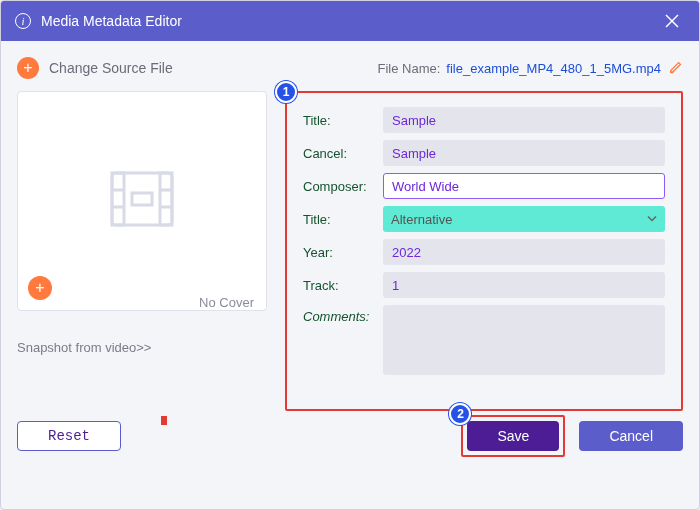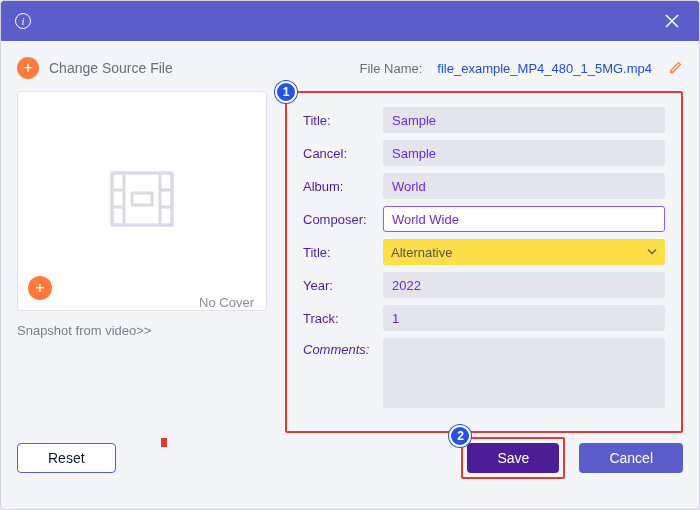--- a/index.html
+++ b/index.html
@@ -6,60 +6,61 @@
   body { background: #f0f0f0; width: 700px; height: 510px; overflow: hidden; }
   .window { width: 700px; height: 510px; background: #f4f5f9; border: 1px solid #d0d0e0; border-radius: 4px; overflow: hidden; position: relative; }
   .titlebar { height: 40px; background: #5B5DCB; color: #fff; display: flex; align-items: center; padding: 0 14px; font-size: 14px; }
   .titlebar .info-icon { width: 16px; height: 16px; border: 1.5px solid #fff; border-radius: 50%; display: flex; align-items: center; justify-content: center; font-size: 11px; margin-right: 10px; font-style: italic; font-family: Georgia, serif; }
   .titlebar .close { margin-left: auto; width: 26px; height: 26px; display: flex; align-items: center; justify-content: center; cursor: pointer; }
   .titlebar .close svg { width: 14px; height: 14px; stroke: #fff; stroke-width: 1.5; }
   .content { padding: 12px 16px 60px 16px; position: relative; }
   .toprow { display: flex; align-items: center; height: 30px; margin-bottom: 8px; }
   .change-source { display: flex; align-items: center; color: #6a6c78; font-size: 14px; cursor: pointer; }
   .orange-circle { width: 22px; height: 22px; border-radius: 50%; background: #FF7A3C; color: #fff; display: flex; align-items: center; justify-content: center; font-size: 16px; margin-right: 10px; }
-  .filename-area { margin-left: auto; display: flex; align-items: center; font-size: 13px; color: #6a6c78; gap: 9px; }
+  .filename-area { margin-left: auto; display: flex; align-items: center; font-size: 13px; color: #6a6c78; }
   .filename-area .label { margin-right: 6px; }
   .filename-area .val { color: #1d4ed8; }
   .edit-icon { margin-left: 8px; cursor: pointer; }
   .edit-icon svg { width: 14px; height: 14px; stroke: #FF7A3C; fill: #FF7A3C; }
   .main { display: flex; gap: 18px; }
   .left { width: 250px; }
   .cover { width: 250px; height: 220px; border: 1px solid #e0e1ea; border-radius: 4px; background: #fff; position: relative; display: flex; align-items: center; justify-content: center; }
   .cover-icon svg { width: 80px; height: 80px; }
   .cover .add-btn { position: absolute; left: 10px; bottom: 10px; width: 24px; height: 24px; border-radius: 50%; background: #FF7A3C; color: #fff; display: flex; align-items: center; justify-content: center; font-size: 16px; cursor: pointer; }
   .cover .nocover { position: absolute; right: 12px; bottom: 0; color: #8a8c98; font-size: 13px; }
-  .snapshot-link { margin-top: 12px; color: #7a7c88; font-size: 13px; cursor: pointer; }
+  .snapshot-link { margin-top: 29px; color: #7a7c88; font-size: 13px; cursor: pointer; }
   .right { flex: 1; position: relative; }
   .fields-box { border: 2px solid #E53935; border-radius: 2px; padding: 14px 16px 16px 16px; position: relative; background: transparent; min-height: 320px; }
   .annot { position: absolute; top: -12px; left: -12px; width: 22px; height: 22px; border-radius: 50%; background: #2752E7; border: 2px solid #fff; color: #fff; font-size: 12px; display: flex; align-items: center; justify-content: center; font-weight: bold; box-shadow: 0 0 0 1px #2752E7; }
   .field { display: flex; align-items: center; margin-bottom: 7px; }
-  .field label { width: 80px; color: #4c1d95; font-size: 13px; }
+  .field label { width: 80px; color: #14532d; font-size: 13px; }
   .field .input { flex: 1; height: 26px; background: #E4E5EC; border: 1px solid transparent; border-radius: 3px; padding: 0 8px; font-size: 13px; color: #6d28d9; outline: none; }
   .field .input.active { border: 1px solid #8b5cf6; background: #fff; }
-  .field .select { flex: 1; height: 26px; background: #fde047; border-radius: 3px; padding: 0 8px; font-size: 13px; color: #555; display: flex; align-items: center; position: relative; cursor: pointer; }
+  .field .select { flex: 1; height: 26px; background: #5eead4; border-radius: 3px; padding: 0 8px; font-size: 13px; color: #555; display: flex; align-items: center; position: relative; cursor: pointer; }
   .field .select .chev { position: absolute; right: 8px; top: 50%; transform: translateY(-50%); }
   .field .select .chev svg { width: 10px; height: 10px; }
   .field textarea.input { height: 70px; resize: none; padding: 6px 8px; }
   .field.comments { align-items: flex-start; }
   .field.comments label { padding-top: 4px; font-style: italic; }
   .bottom { position: absolute; left: 16px; right: 16px; bottom: 14px; display: flex; align-items: center; }
   .btn { height: 30px; padding: 0 30px; border-radius: 4px; font-size: 14px; cursor: pointer; display: flex; align-items: center; justify-content: center; border: none; }
-  .btn-reset { border: 1px solid #5B5DCB; color: #0f172a; background: #fff; }
+  .btn-reset { border: 1px solid #5B5DCB; color: #4c1d95; background: #fff; font-family: Liberation Mono, monospace; }
   .btn-save { background: #4c1d95; color: #fff; min-width: 90px; }
   .btn-cancel { background: #5B5DCB; color: #fff; min-width: 90px; margin-left: 14px; }
   .save-wrap { position: relative; border: 2px solid #E53935; padding: 4px; border-radius: 2px; }
   .save-wrap .annot { top: -14px; left: -14px; }
   .red-dot { width: 6px; height: 9px; background: #E53935; position: absolute; left: 160px; bottom: 46px; }
 </style>
 </head>
 <body>
 
 <div class="window">
   <div class="titlebar">
     <span class="info-icon">i</span>
+    <span>Media Metadata Editor</span>
     <span class="close">
       <svg viewBox="0 0 14 14">
           <line x1="1" y1="1" x2="13" y2="13"></line>
           <line x1="13" y1="1" x2="1" y2="13"></line>
         </svg>
     </span>
   </div>
 
   <div class="content">
     <div class="toprow">
@@ -106,24 +107,20 @@
 
           <div class="field">
             <label>Title:</label>
             <input class="input" value="Sample" style="">
           </div>
           <div class="field">
             <label>Cancel:</label>
             <input class="input" value="Sample" style="">
           </div>
           <div class="field">
-            <label>Album:</label>
-            <input class="input" value="World" style="">
-          </div>
-          <div class="field">
             <label>Composer:</label>
             <input class="input active" value="World Wide" style="">
           </div>
           <div class="field">
             <label>Title:</label>
             <div class="select">
               <span>Alternative</span>
               <span class="chev"><svg viewBox="0 0 10 10">
                     <path d="M1 3 L5 7 L9 3" fill="none" stroke="#666" stroke-width="1.5"></path>
                   </svg></span>

